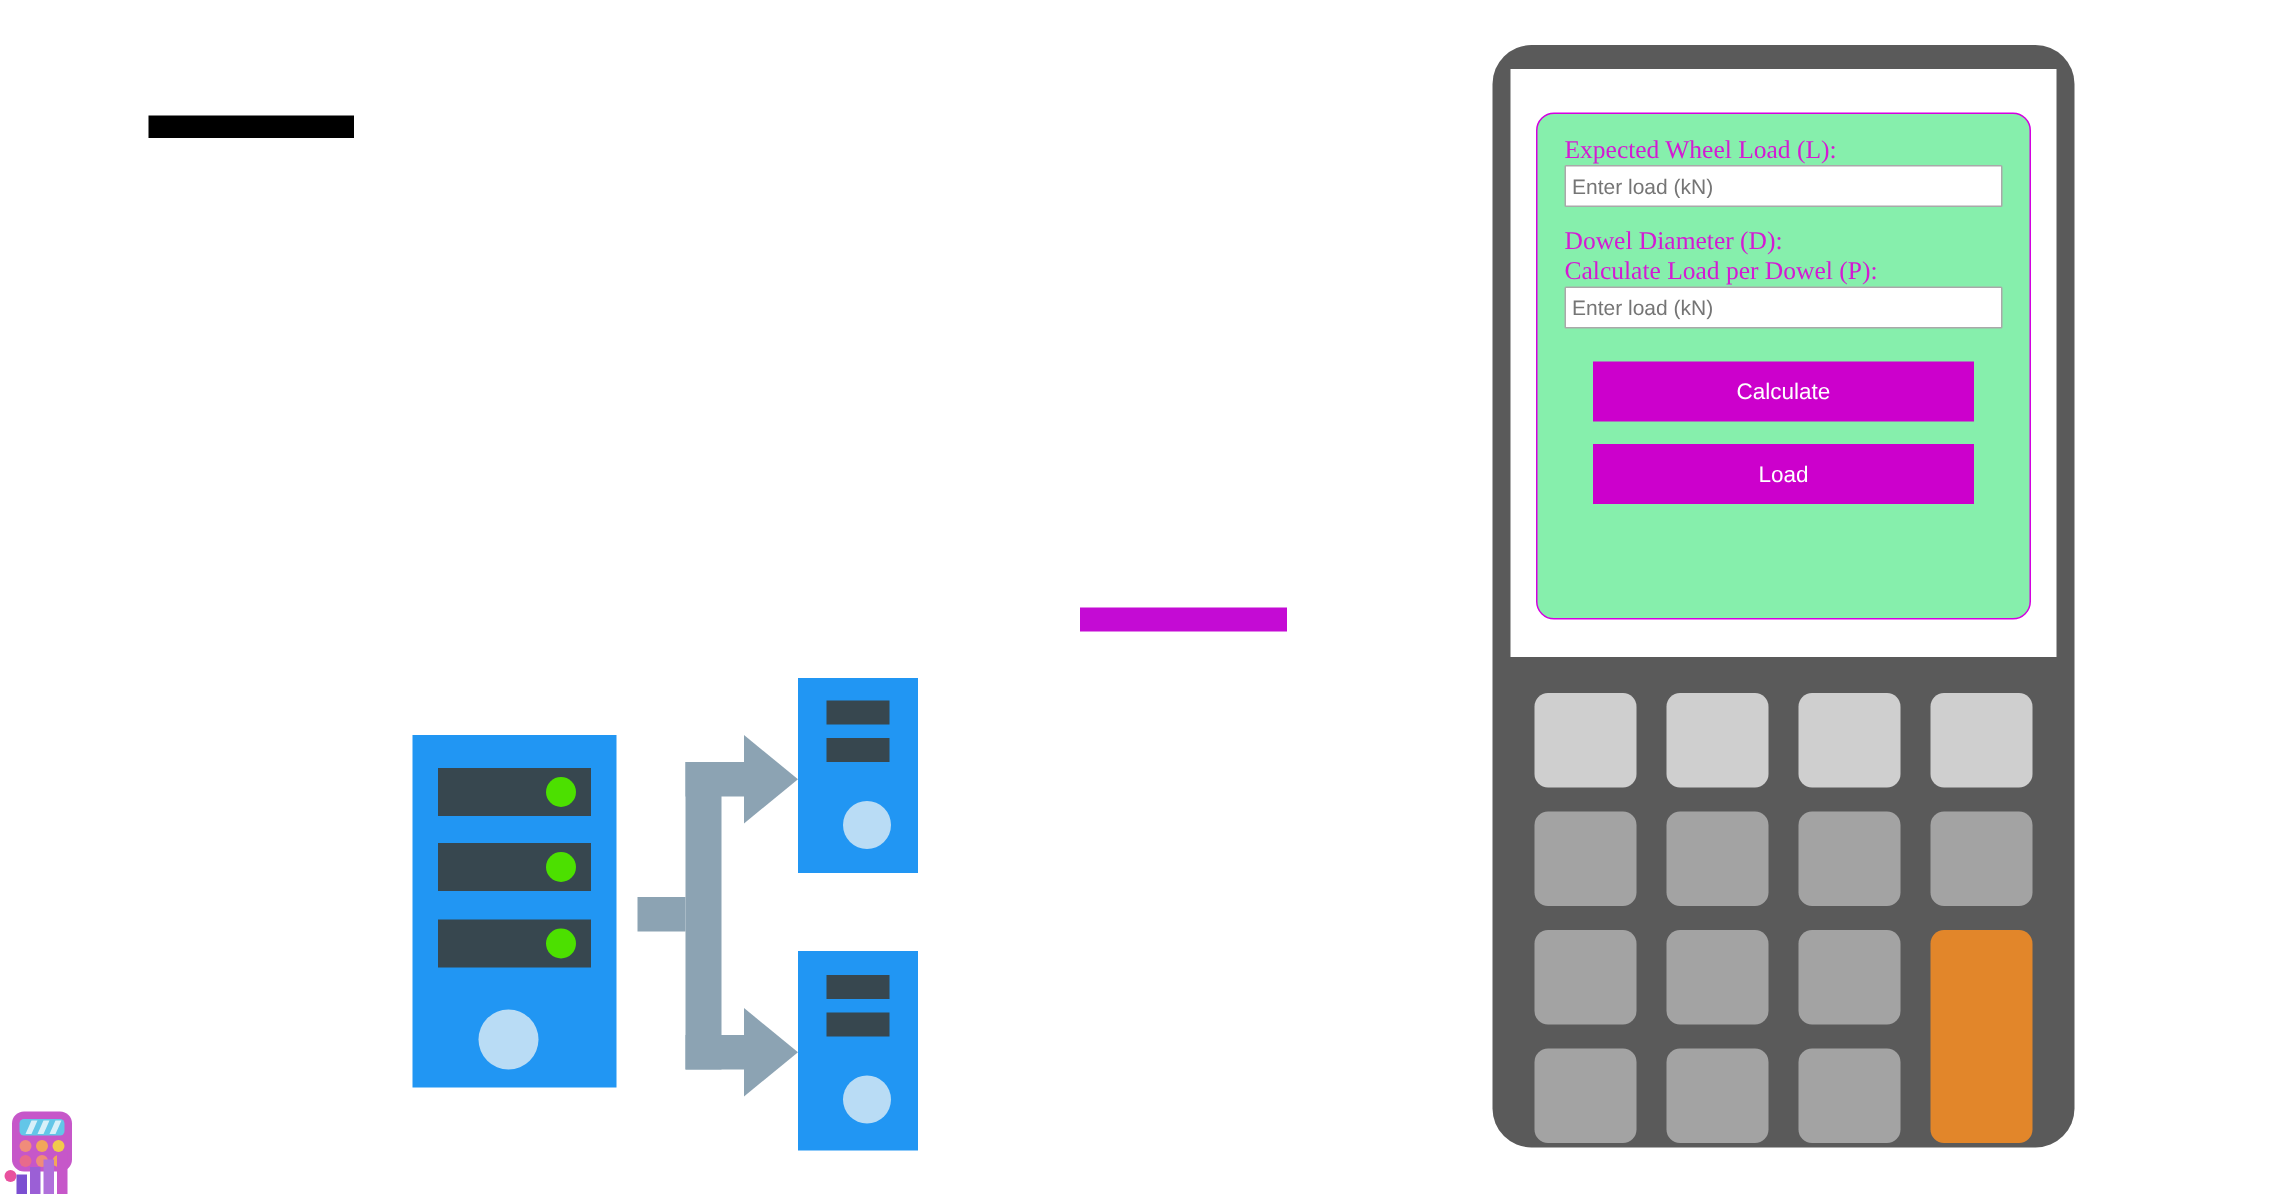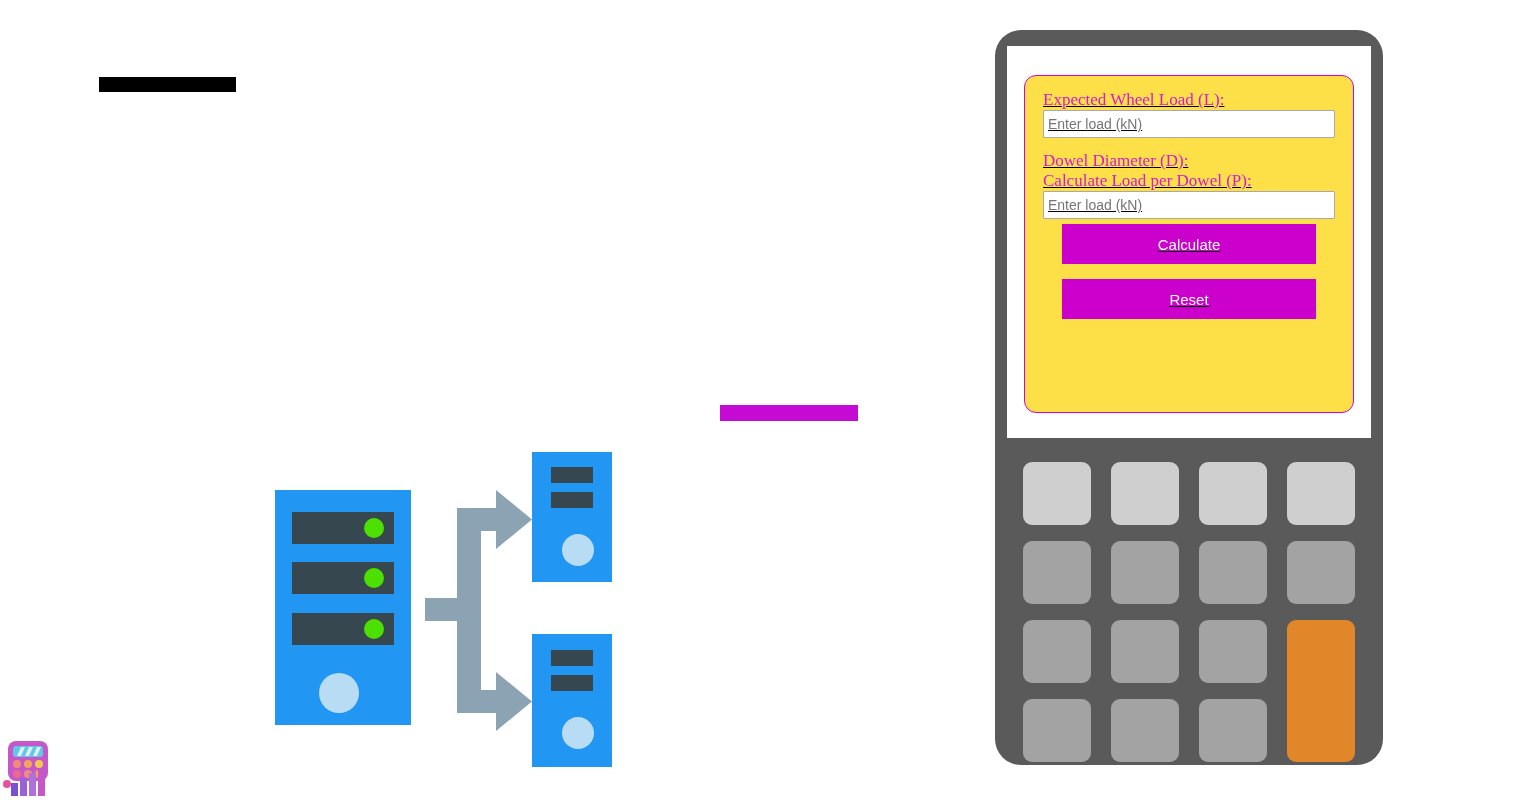--- a/index.html
+++ b/index.html
@@ -104,24 +104,23 @@
     background: #ffffff;
   }
   .form-card {
     position: absolute;
     left: 17px;
     top: 29px;
     width: 330px;
     height: 338px;
     border: 1.5px solid #D400E0;
     border-radius: 12px;
-    background: #fde047;
+    background: #86efac;
     box-sizing: border-box;
     padding: 14px 18px 0 18px;
-    text-decoration: underline;
   }
   .field-label {
     font-family: "Liberation Serif", serif;
     font-size: 17px;
     color: #D41AD4;
     margin: 0 0 3px 0;
     line-height: 20px;
     white-space: nowrap;
   }
   .field-input {
@@ -148,21 +147,21 @@
     height: 40px;
     margin: 0 auto 15px auto;
     border: none;
     background: #CC00CC;
     color: #ffffff;
     font-family: "Liberation Sans", sans-serif;
     font-size: 15px;
     cursor: pointer;
     border-radius: 0;
   }
-  .btn-spacer-top { margin-top: 5px; text-align: center; }
+  .btn-spacer-top { margin-top: 22px; text-align: center; }
 
   
   .keypad {
     position: absolute;
     left: 28px;
     top: 432px;
     width: 332px;
     height: 298px;
     display: grid;
     grid-template-columns: repeat(4, 68px);
@@ -258,21 +257,21 @@
         <label class="field-label">Expected Wheel Load (L):</label>
         <input class="field-input" type="text" placeholder="Enter load (kN)" style="">
 
         <label class="field-label">Dowel Diameter (D):</label>
 
         <label class="field-label">Calculate Load per Dowel (P):</label>
         <input class="field-input" type="text" placeholder="Enter load (kN)" style="">
 
         <button class="calc-btn btn-spacer-top">Calculate</button>
 
-        <button class="calc-btn">Reset</button>
+        <button class="calc-btn">Load</button>
       </div>
     </div>
 
     <div class="keypad">
       <div class="key light"></div>
       <div class="key light"></div>
       <div class="key light"></div>
       <div class="key light"></div>
 
       <div class="key"></div>

